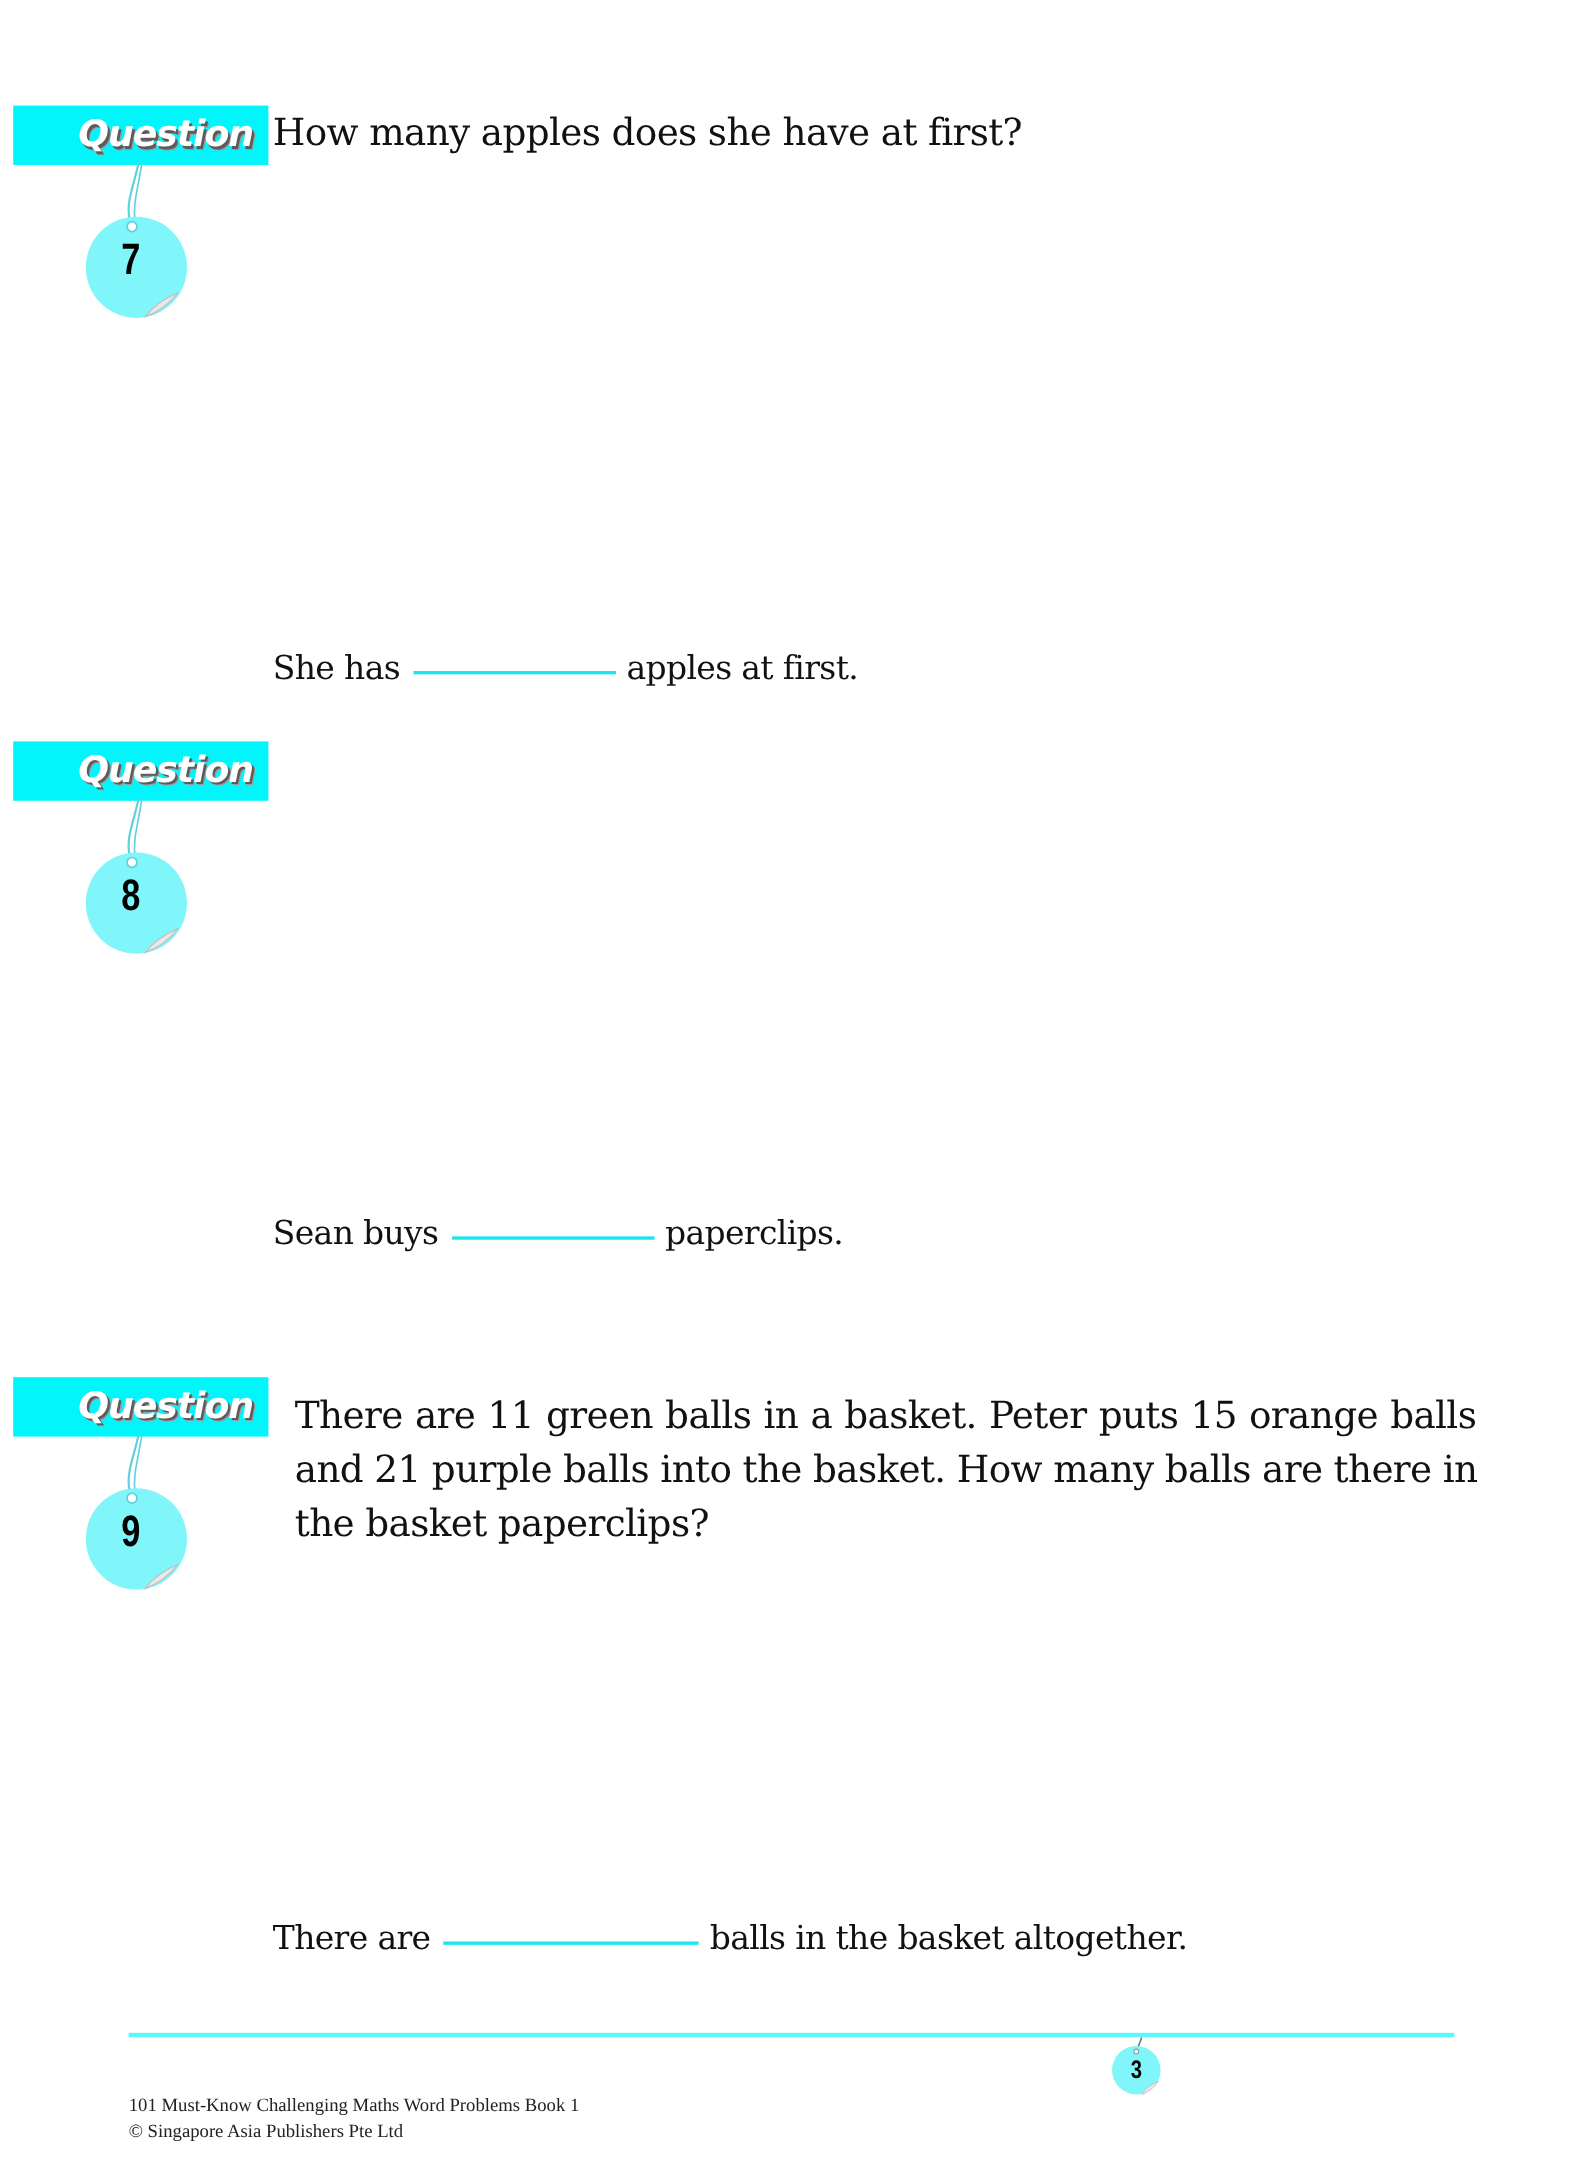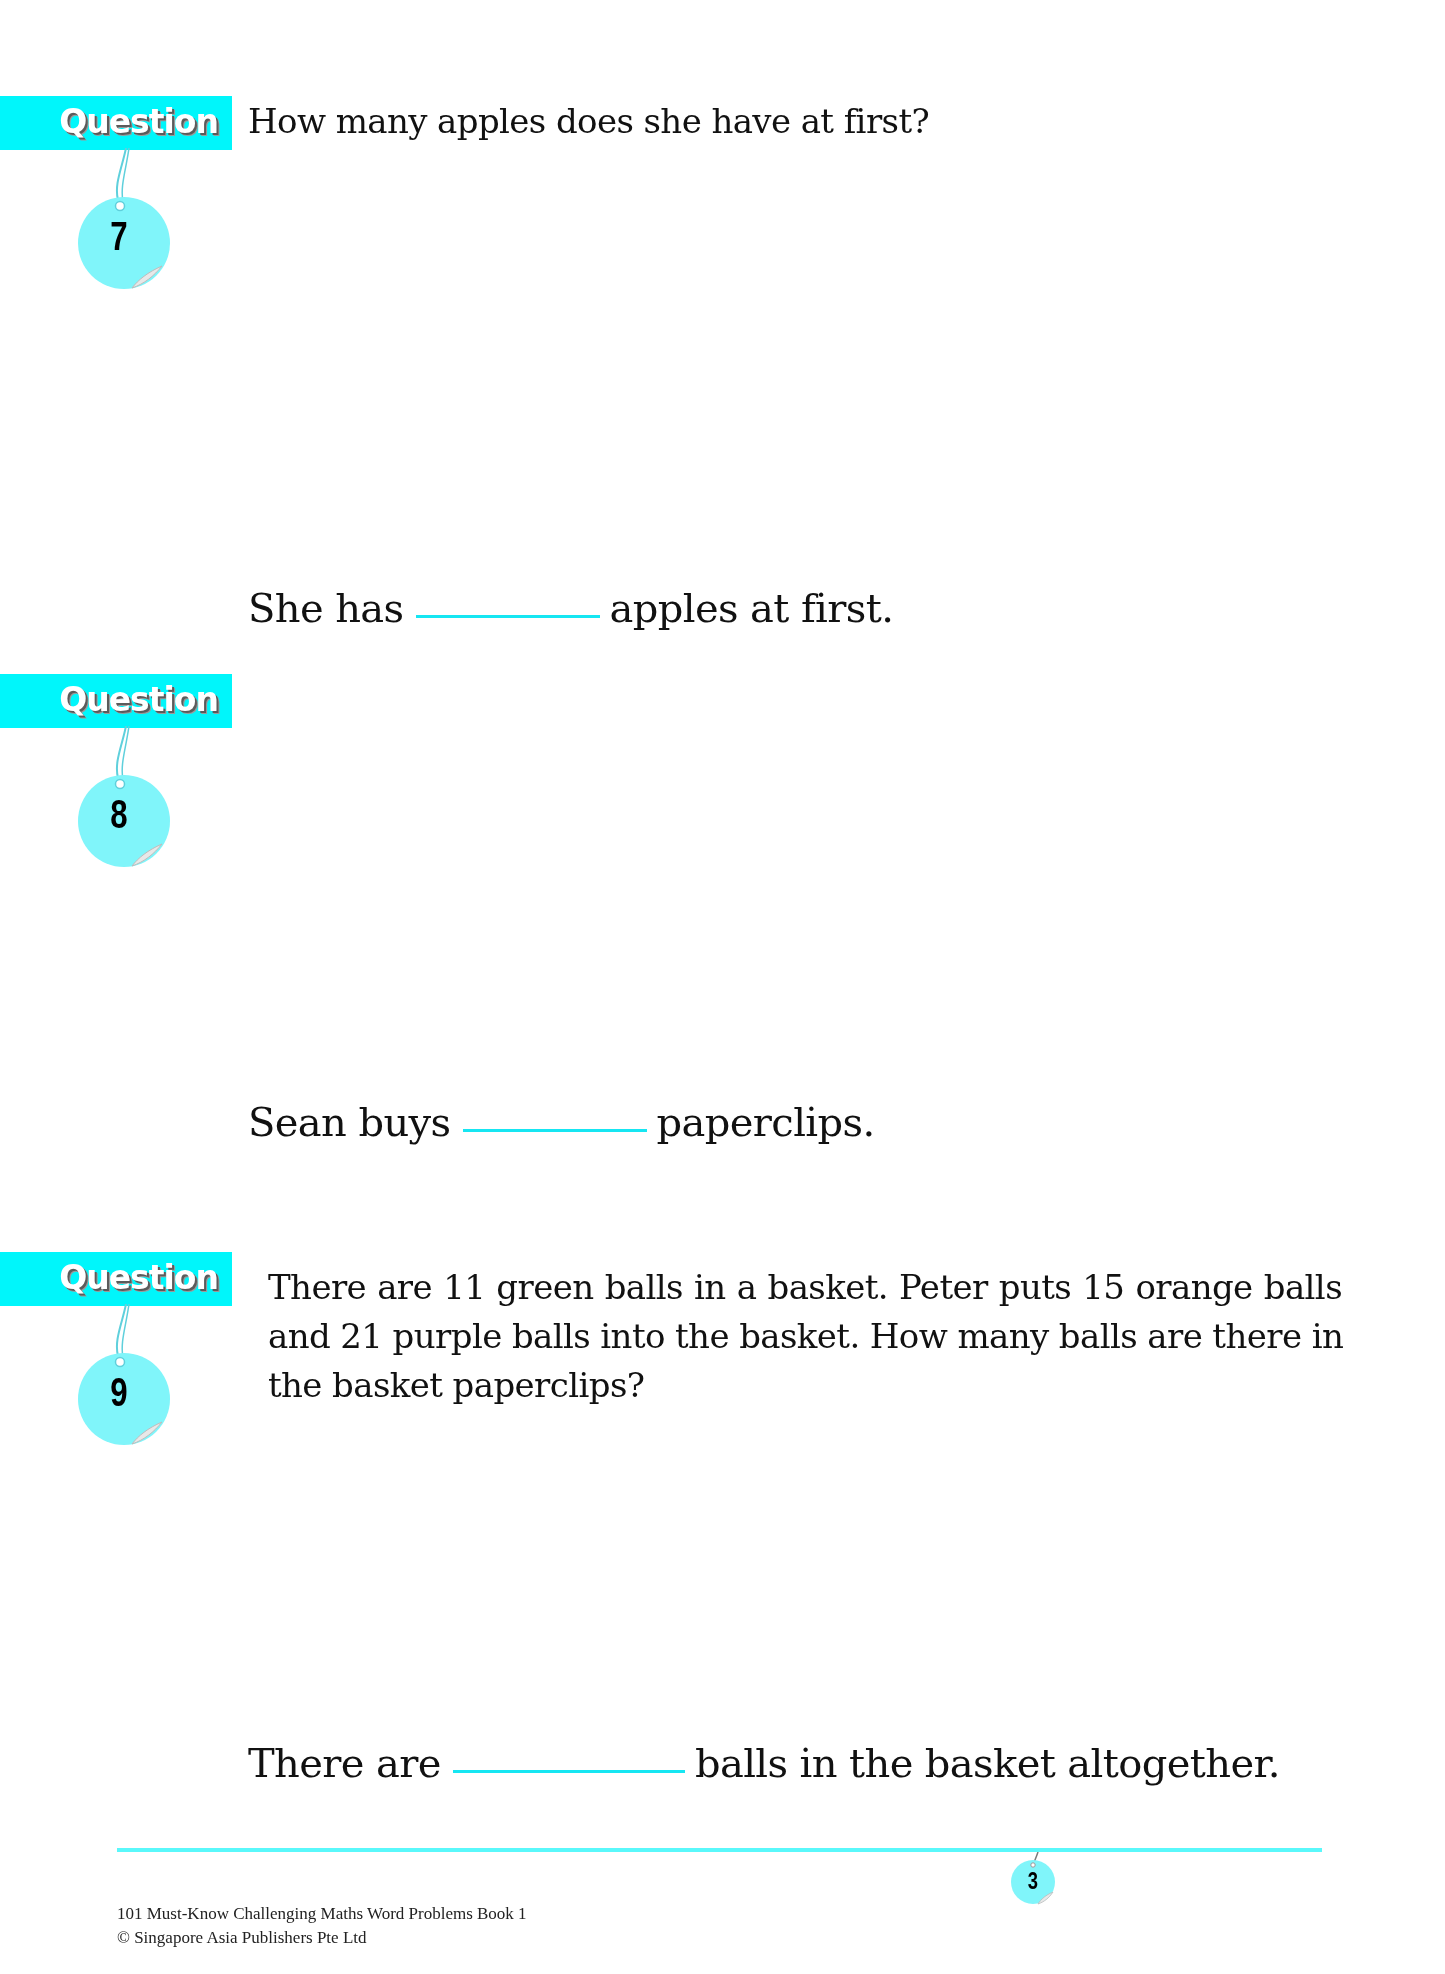--- a/index.html
+++ b/index.html
@@ -1,37 +1,37 @@
 <!DOCTYPE html>
 <html><head>
 <meta charset="utf-8">
 <style>
   html, body { margin: 0; padding: 0; background: #ffffff; }
   body { width: 1445px; height: 1974px; position: relative; overflow: hidden;
          font-family: "DejaVu Serif", "Liberation Serif", serif; color: #111111; }
 
   .question { position: absolute; left: 0; width: 1445px; }
-  .banner { position: absolute; left: 0; width: 232px; height: 54px; background: #00f6fb; }
+  .banner { position: absolute; left: 12px; width: 232px; height: 54px; background: #00f6fb; font-style: italic; }
   .banner-label { position: absolute; right: 14px; top: 6px;
     font-family: "DejaVu Sans", "Liberation Sans", sans-serif; font-weight: bold;
     font-size: 33px; color: #ffffff; letter-spacing: -1px; line-height: 40px;
     text-shadow: 2px 2px 0 #5b5b5b, 3px 3px 0 #9a9a9a; }
 
   .tag { position: absolute; left: 60px; width: 130px; height: 150px; }
   .tag svg { position: absolute; left: 0; top: 0; }
   .tag-num { position: absolute; left: 0; width: 118px; top: 66px; text-align: center;
     font-family: "Liberation Sans", "DejaVu Sans", sans-serif; font-weight: bold;
     font-size: 40px; color: #000000; transform: scaleX(0.78); line-height: 44px; }
 
   .qtext { position: absolute; left: 248px; width: 1074px;
     font-size: 34px; line-height: 49px; letter-spacing: -0.6px; }
   .qline { display: block; text-align: justify; text-align-last: justify; white-space: nowrap; }
   .qline.last { text-align-last: left; }
 
-  .answer { position: absolute; left: 248px; font-size: 40px; line-height: 44px;
+  .answer { position: absolute; left: 248px; font-size: 30px; line-height: 44px;
     letter-spacing: -0.6px; white-space: nowrap; }
   .answer .blank { display: inline-block; height: 3px; background: #16e6f2;
     vertical-align: baseline; margin: 0 10px 0 12px; position: relative; top: -4px; }
 
   .footer-line { position: absolute; left: 117px; top: 1848px; width: 1205px; height: 4px; background: #5af8fb; }
   .footer-text { position: absolute; left: 117px; top: 1862px;
     font-family: "Liberation Serif", "DejaVu Serif", serif; font-size: 17px; line-height: 24px; color: #222; margin-top: 40px; }
   .page-badge { position: absolute; left: 1005px; top: 1852px; width: 60px; height: 60px; }
   .page-num { position: absolute; left: 0; top: 16px; width: 56px; text-align: center;
     font-family: "Liberation Sans", sans-serif; font-weight: bold; font-size: 23px;

